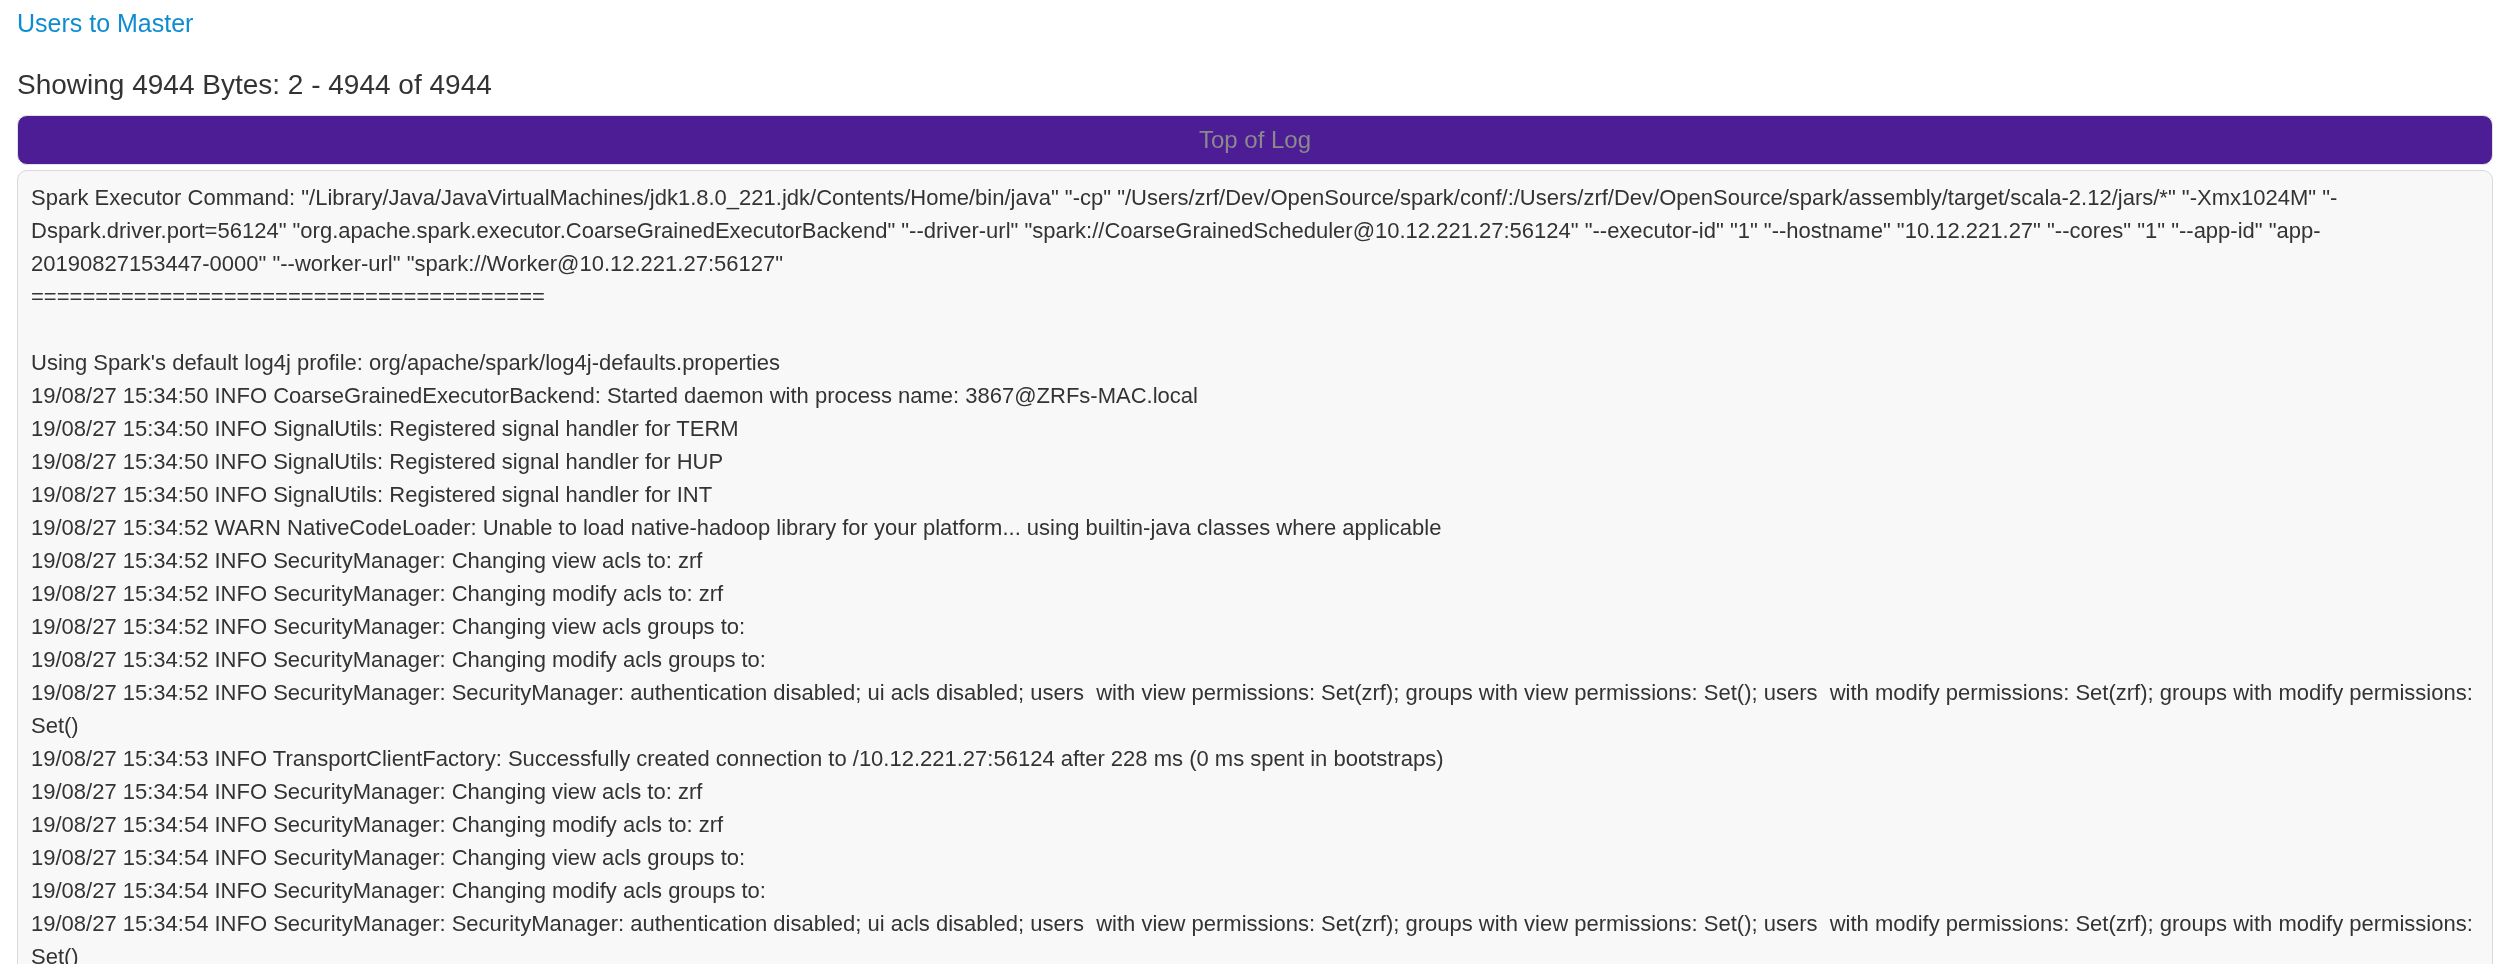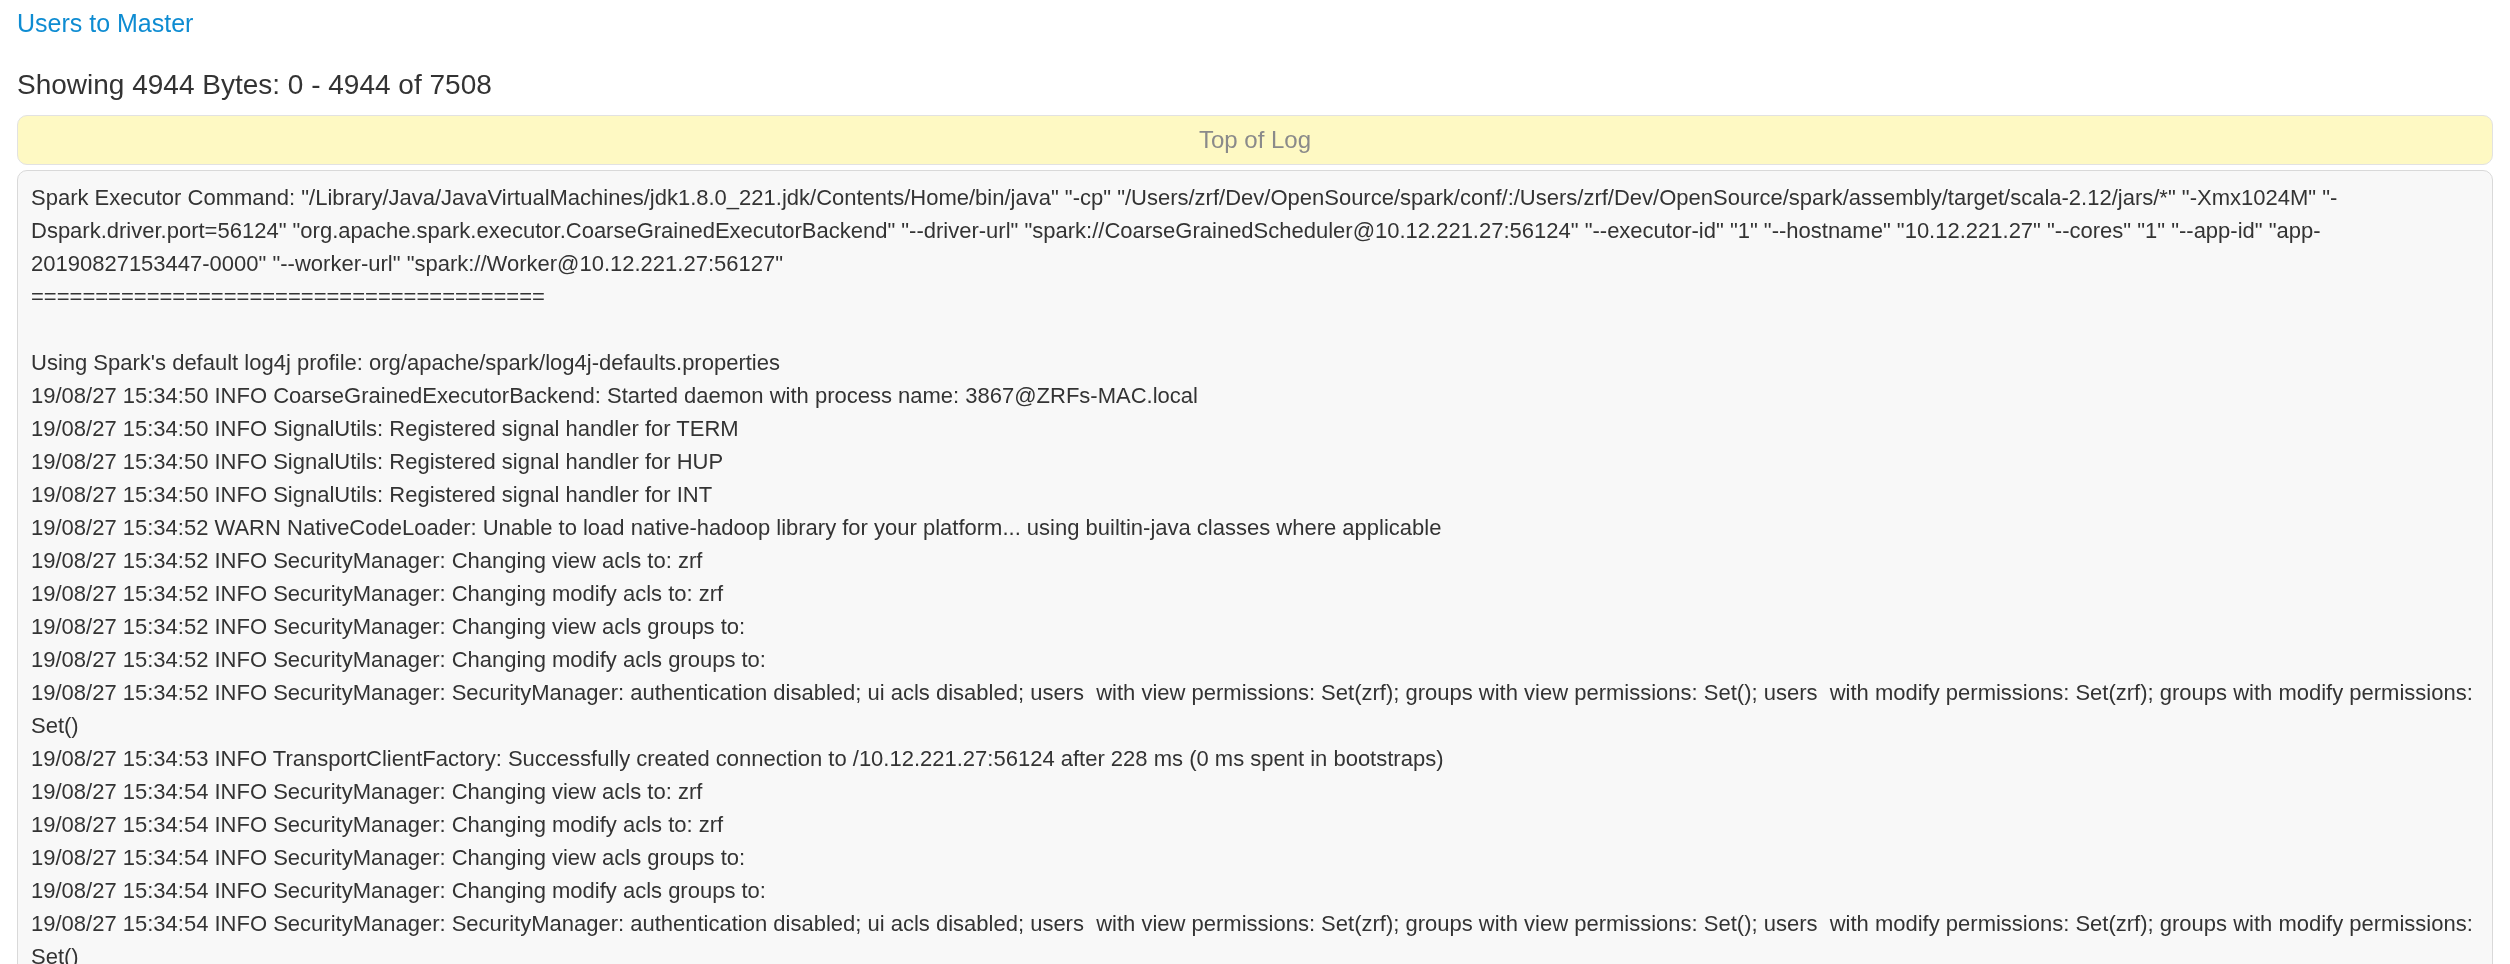--- a/index.html
+++ b/index.html
@@ -28,21 +28,21 @@
   }
   .byte-range {
     margin-top: 26px;
     font-size: 28px;
     line-height: 34px;
     color: #333333;
   }
   .log-header {
     margin-top: 13px;
     height: 50px;
-    background: #fef9c3;
+    background: #4c1d95;
     border: 1px solid #e2e2e2;
     border-radius: 10px;
     display: flex;
     align-items: center;
     justify-content: center;
   }
   .log-header-label {
     color: #8a8a8a;
     font-size: 24px;
   }
@@ -64,21 +64,21 @@
 </style>
 </head>
 <body>
 
 <div class="page">
 
   <div class="back-row">
     <a href="#" class="back-link">Users to Master</a>
   </div>
 
-  <div class="byte-range">Showing 4944 Bytes: 0 - 4944 of 7508</div>
+  <div class="byte-range">Showing 4944 Bytes: 2 - 4944 of 4944</div>
 
   <div class="log-header">
     <span class="log-header-label">Top of Log</span>
   </div>
 
   <pre class="log-content">Spark Executor Command: "/Library/Java/JavaVirtualMachines/jdk1.8.0_221.jdk/Contents/Home/bin/java" "-cp" "/Users/zrf/Dev/OpenSource/spark/conf/:/Users/zrf/Dev/OpenSource/spark/assembly/target/scala-2.12/jars/*" "-Xmx1024M" "-Dspark.driver.port=56124" "org.apache.spark.executor.CoarseGrainedExecutorBackend" "--driver-url" "spark://CoarseGrainedScheduler@10.12.221.27:56124" "--executor-id" "1" "--hostname" "10.12.221.27" "--cores" "1" "--app-id" "app-20190827153447-0000" "--worker-url" "spark://Worker@10.12.221.27:56127"
 ========================================
 
 Using Spark's default log4j profile: org/apache/spark/log4j-defaults.properties
 19/08/27 15:34:50 INFO CoarseGrainedExecutorBackend: Started daemon with process name: 3867@ZRFs-MAC.local

